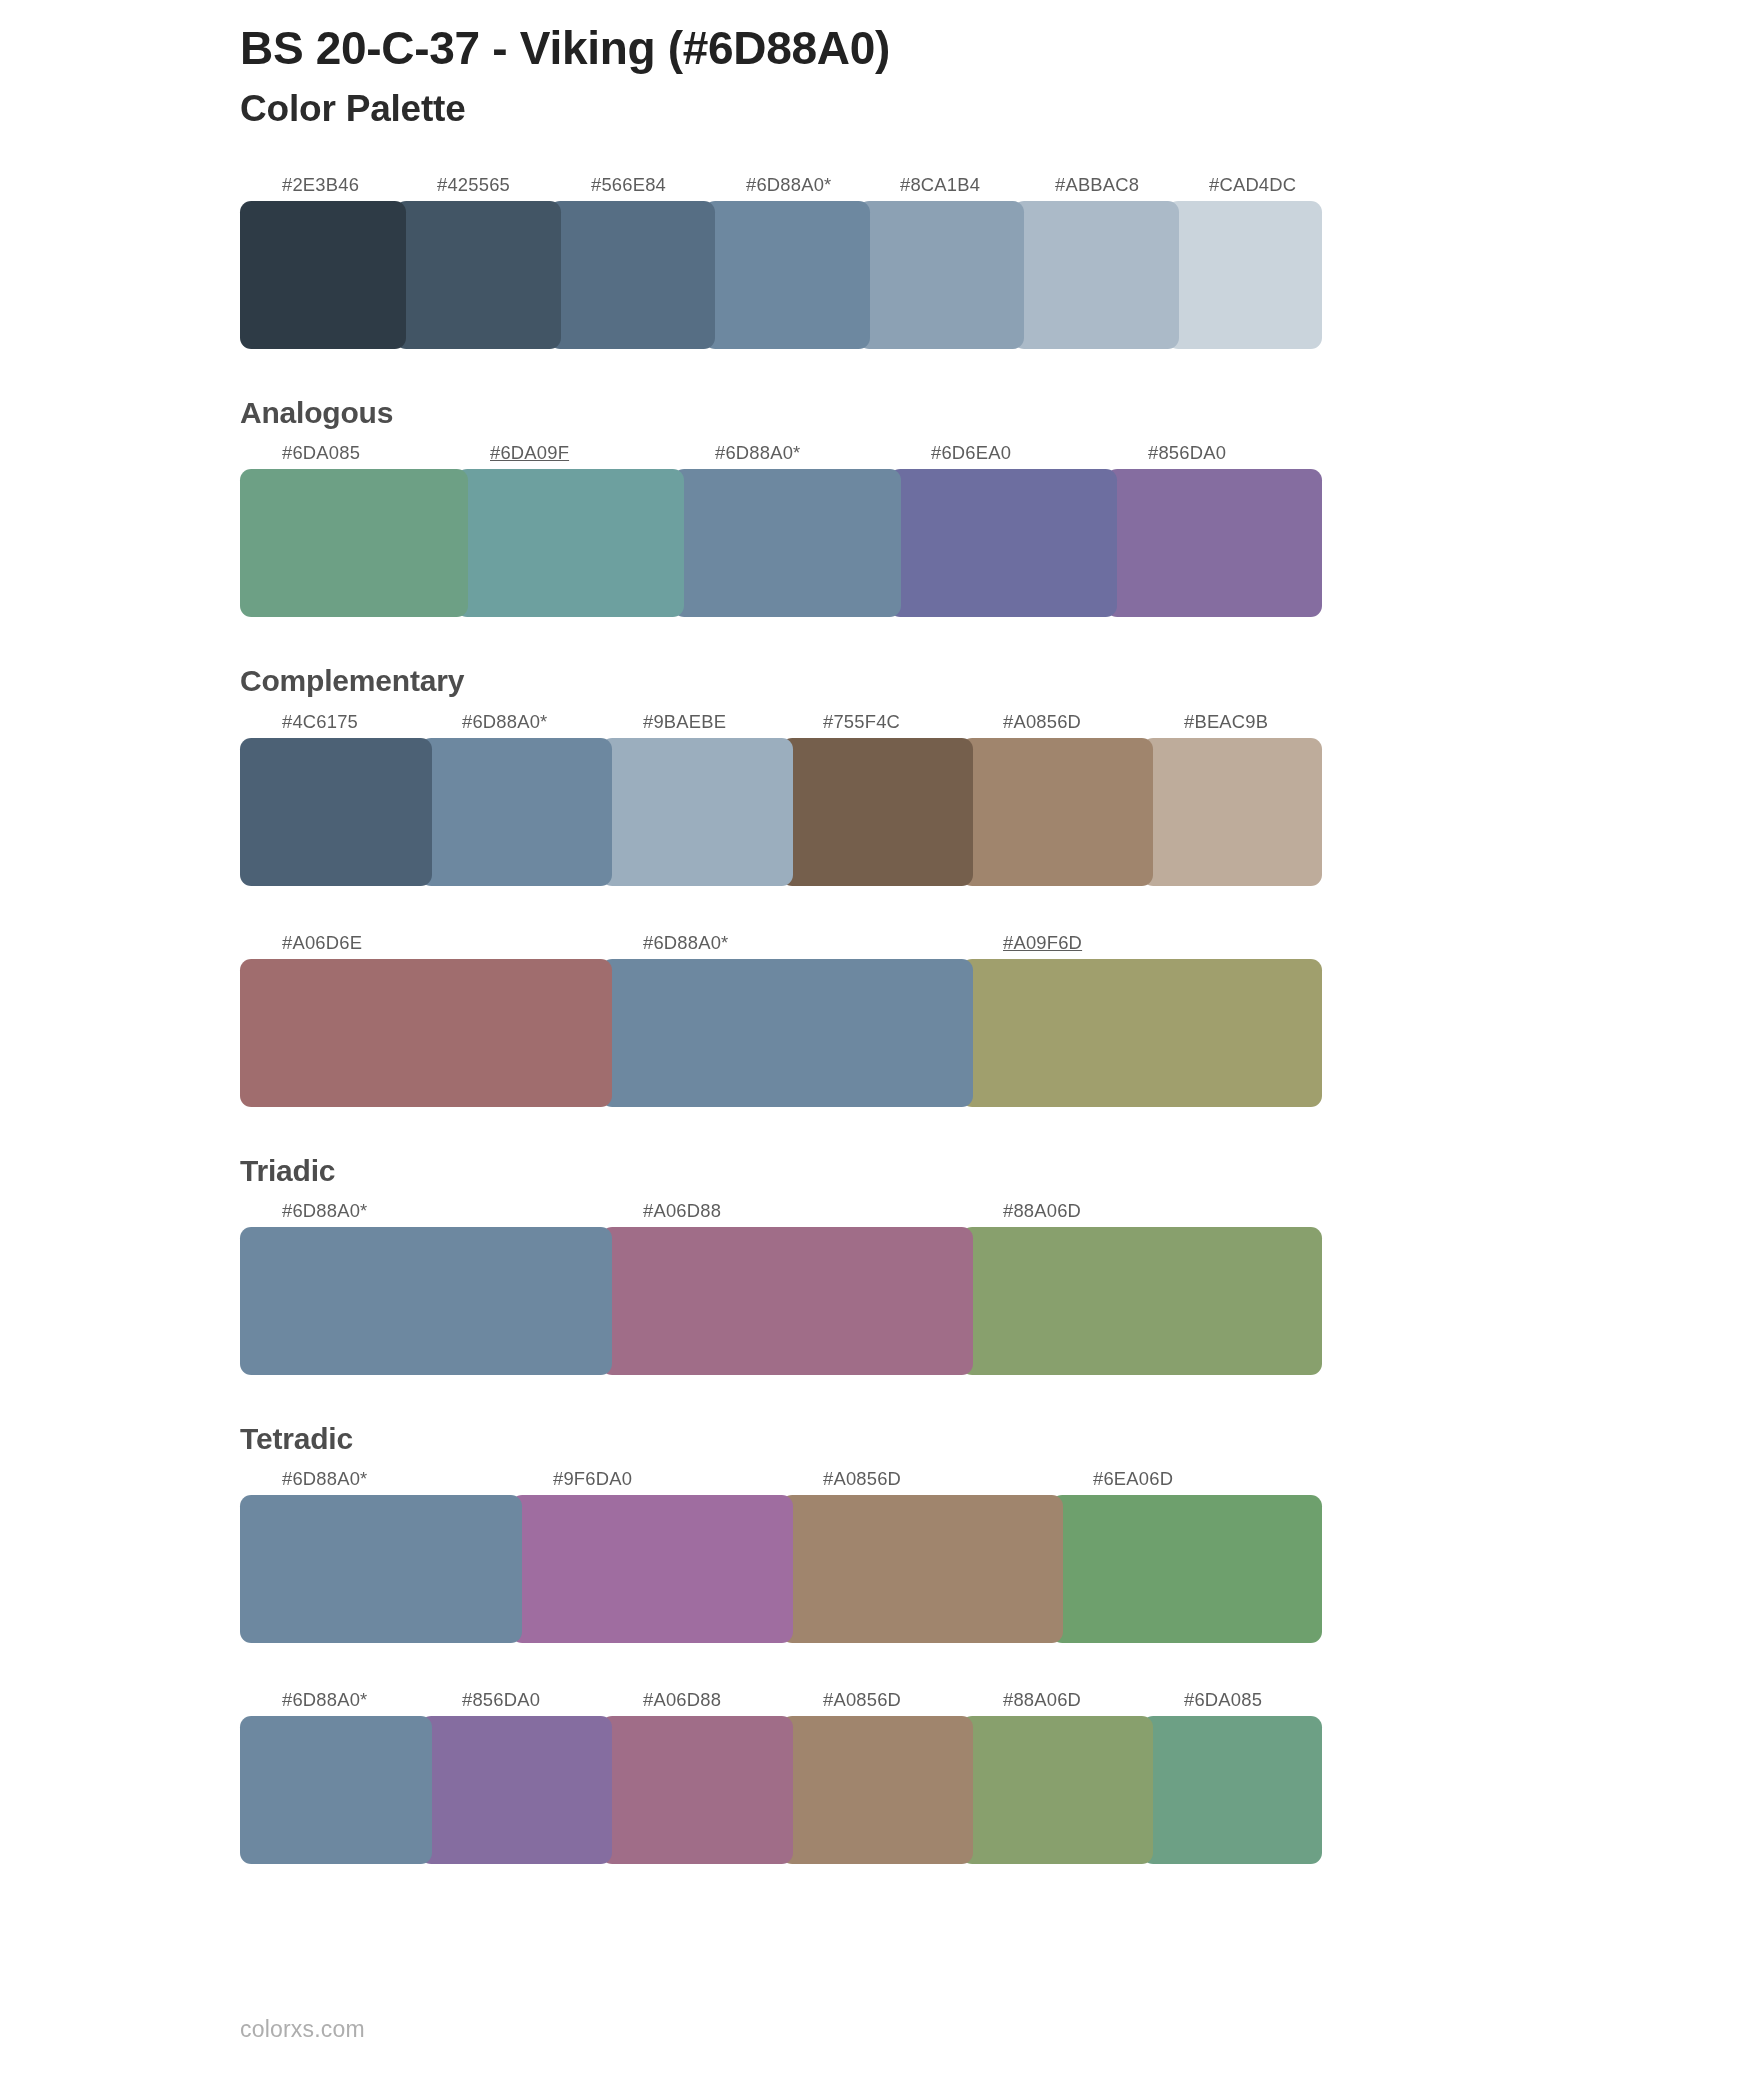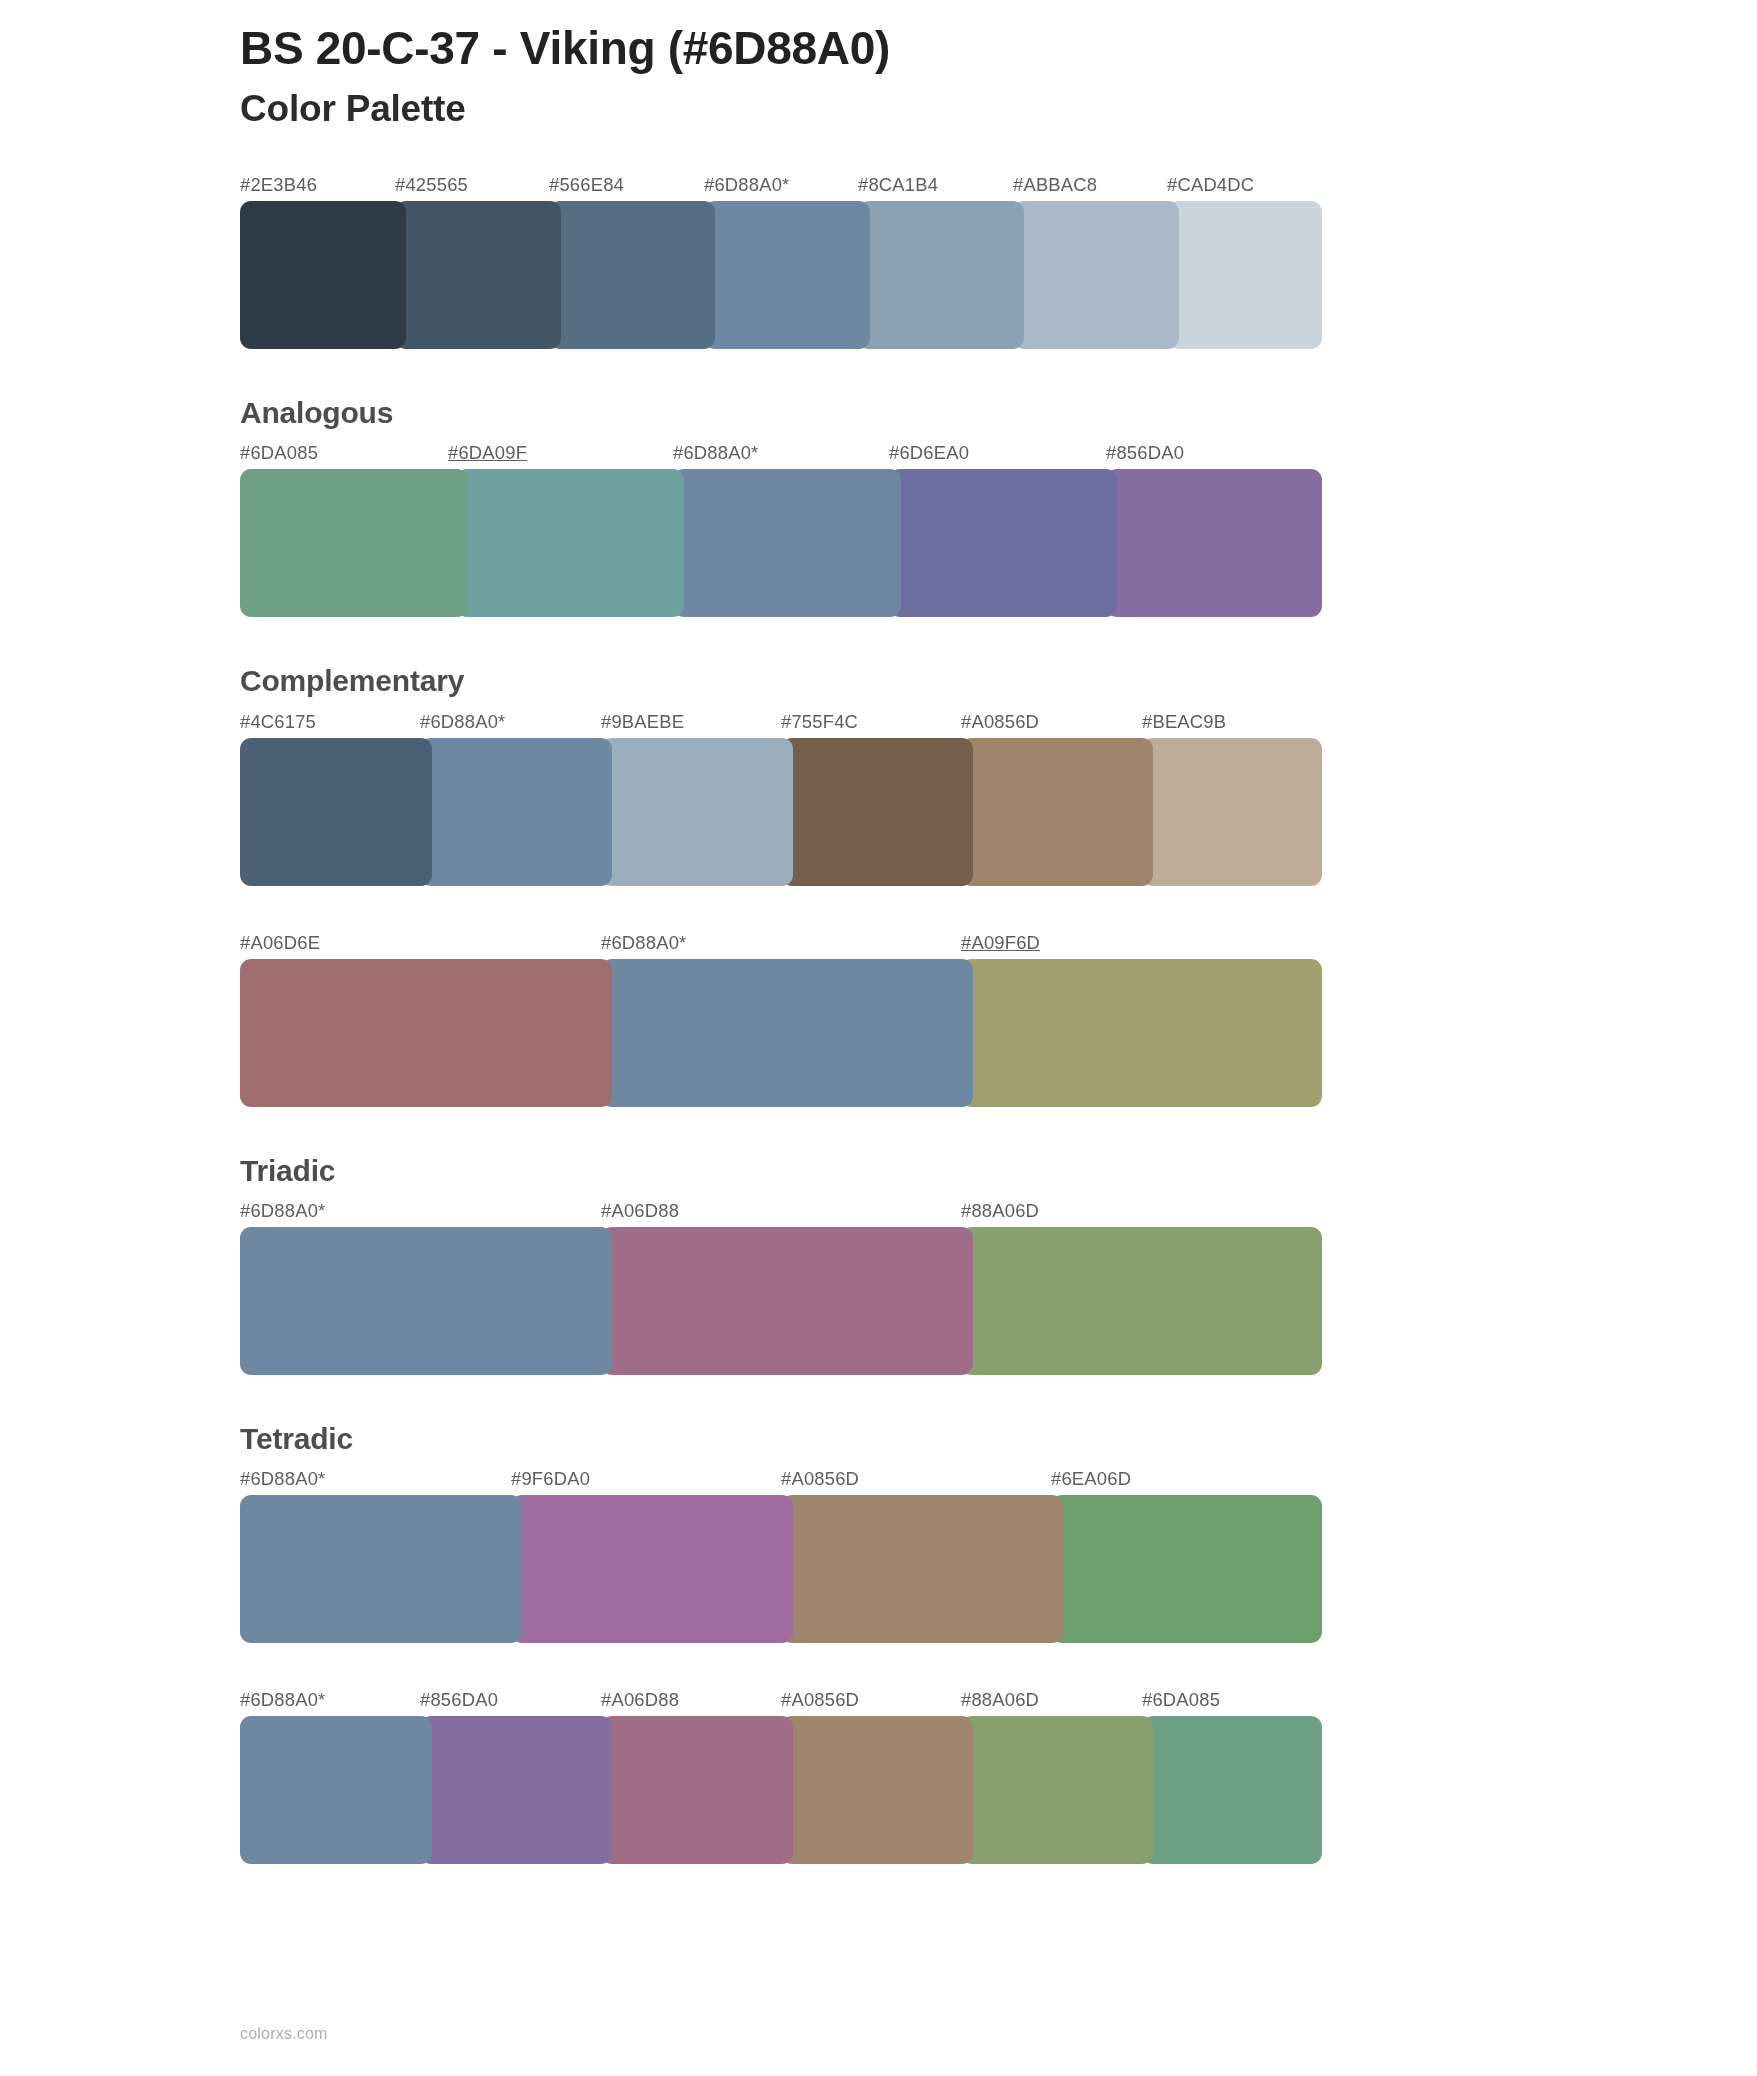--- a/index.html
+++ b/index.html
@@ -78,20 +78,21 @@
   }
 
   .swatch-label {
     position: absolute;
     top: 0;
     font-size: 18.4px;
     font-weight: 400;
     color: #5d5d5d;
     letter-spacing: 0.2px;
     white-space: nowrap;
+    margin-left: 42px;
   }
 
   .swatch-row {
     position: relative;
     width: 1082px;
     height: 148px;
   }
 
   .swatch {
     position: absolute;
@@ -101,21 +102,21 @@
   }
 
   
   .section { margin-bottom: 46px; }
 
   
   .footer {
     position: absolute;
     left: 240px;
     bottom: 34px;
-    font-size: 16px;
+    font-size: 23px;
     color: #aeaeae;
     font-weight: 400;
     letter-spacing: 0.2px;
   }
 </style>
 </head>
 <body>
 
 <div class="page">
 

